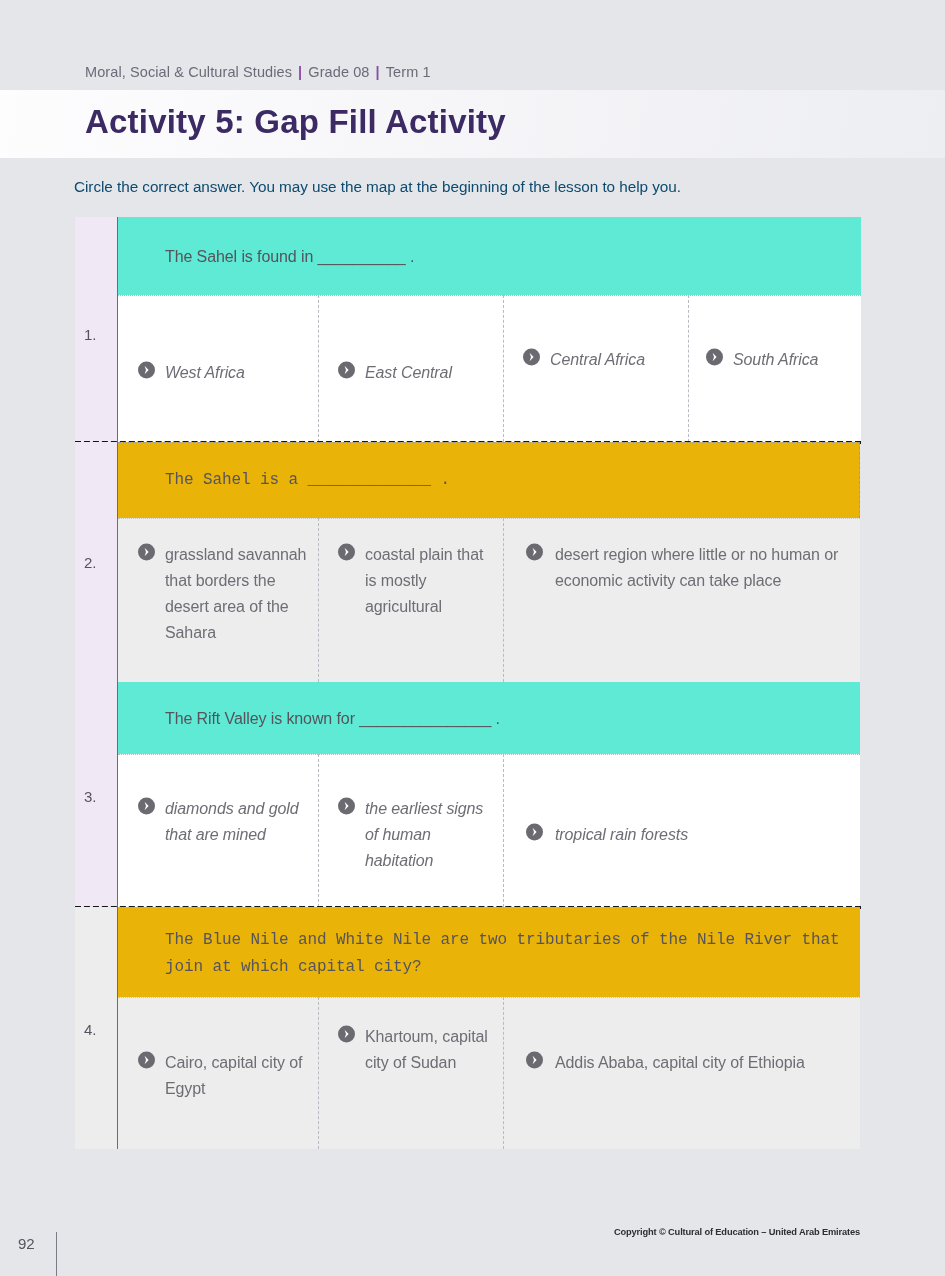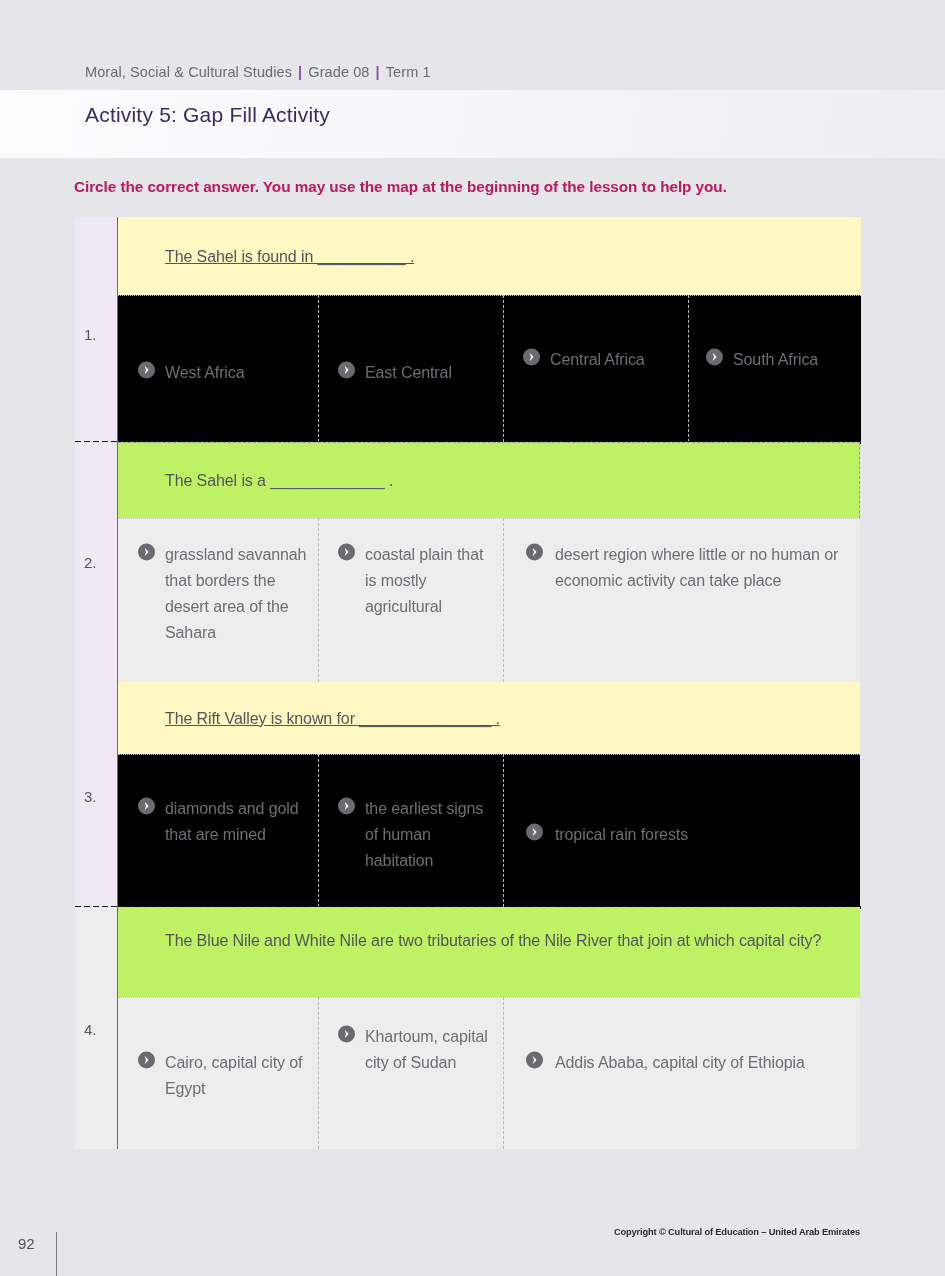--- a/index.html
+++ b/index.html
@@ -38,35 +38,35 @@
     left: 0;
     top: 90px;
     width: 945px;
     height: 68px;
     background: linear-gradient(100deg, #fdfdfe 0%, #f7f7fa 42%, #f2f2f6 72%, #eceef2 100%);
   }
   .title-text {
     position: absolute;
     left: 85px;
     top: 103px;
-    font-size: 21px;
-    font-weight: 400;
+    font-size: 33px;
+    font-weight: 700;
     color: #3b2a63;
     letter-spacing: .2px;
     white-space: nowrap;
   }
 
   .instruction {
     position: absolute;
     left: 74px;
     top: 178px;
     width: 810px;
     font-size: 15.3px;
-    font-weight: 700;
-    color: #be185d;
+    font-weight: 400;
+    color: #0c4a6e;
     letter-spacing: -.05px;
     white-space: nowrap;
   }
 
   
   .sheet {
     position: absolute;
     left: 75px;
     top: 217px;
     width: 785px;
@@ -149,25 +149,25 @@
     left: 20px;
     width: 17px;
     height: 17px;
     border-radius: 50%;
     background: #6b6a70;
     transform: translateY(-50%);
   }
   .opt .bullet svg { position: absolute; left: 0; top: 0; }
 
   
-  .variant-a .qtext { background: #fef9c3; text-decoration: underline; }
-  .variant-a .opts  { background: #000000; }
-
-  
-  .variant-b .qtext { background: #bef264; }
+  .variant-a .qtext { background: #5eead4; }
+  .variant-a .opts  { background: #ffffff; font-style: italic; }
+
+  
+  .variant-b .qtext { background: #eab308; font-family: Liberation Mono, monospace; }
   .variant-b .opts  { background: #ededee; }
   .variant-b .numcol { background: #ededee; }
   .variant-b.boxed .qtext {
     border: 1.4px dashed #9b9ba2;
     border-left: none;
     border-bottom: none;
   }
   .variant-b .opts::before { border-top: 1.5px dotted #c6c6cc; }
 
   

